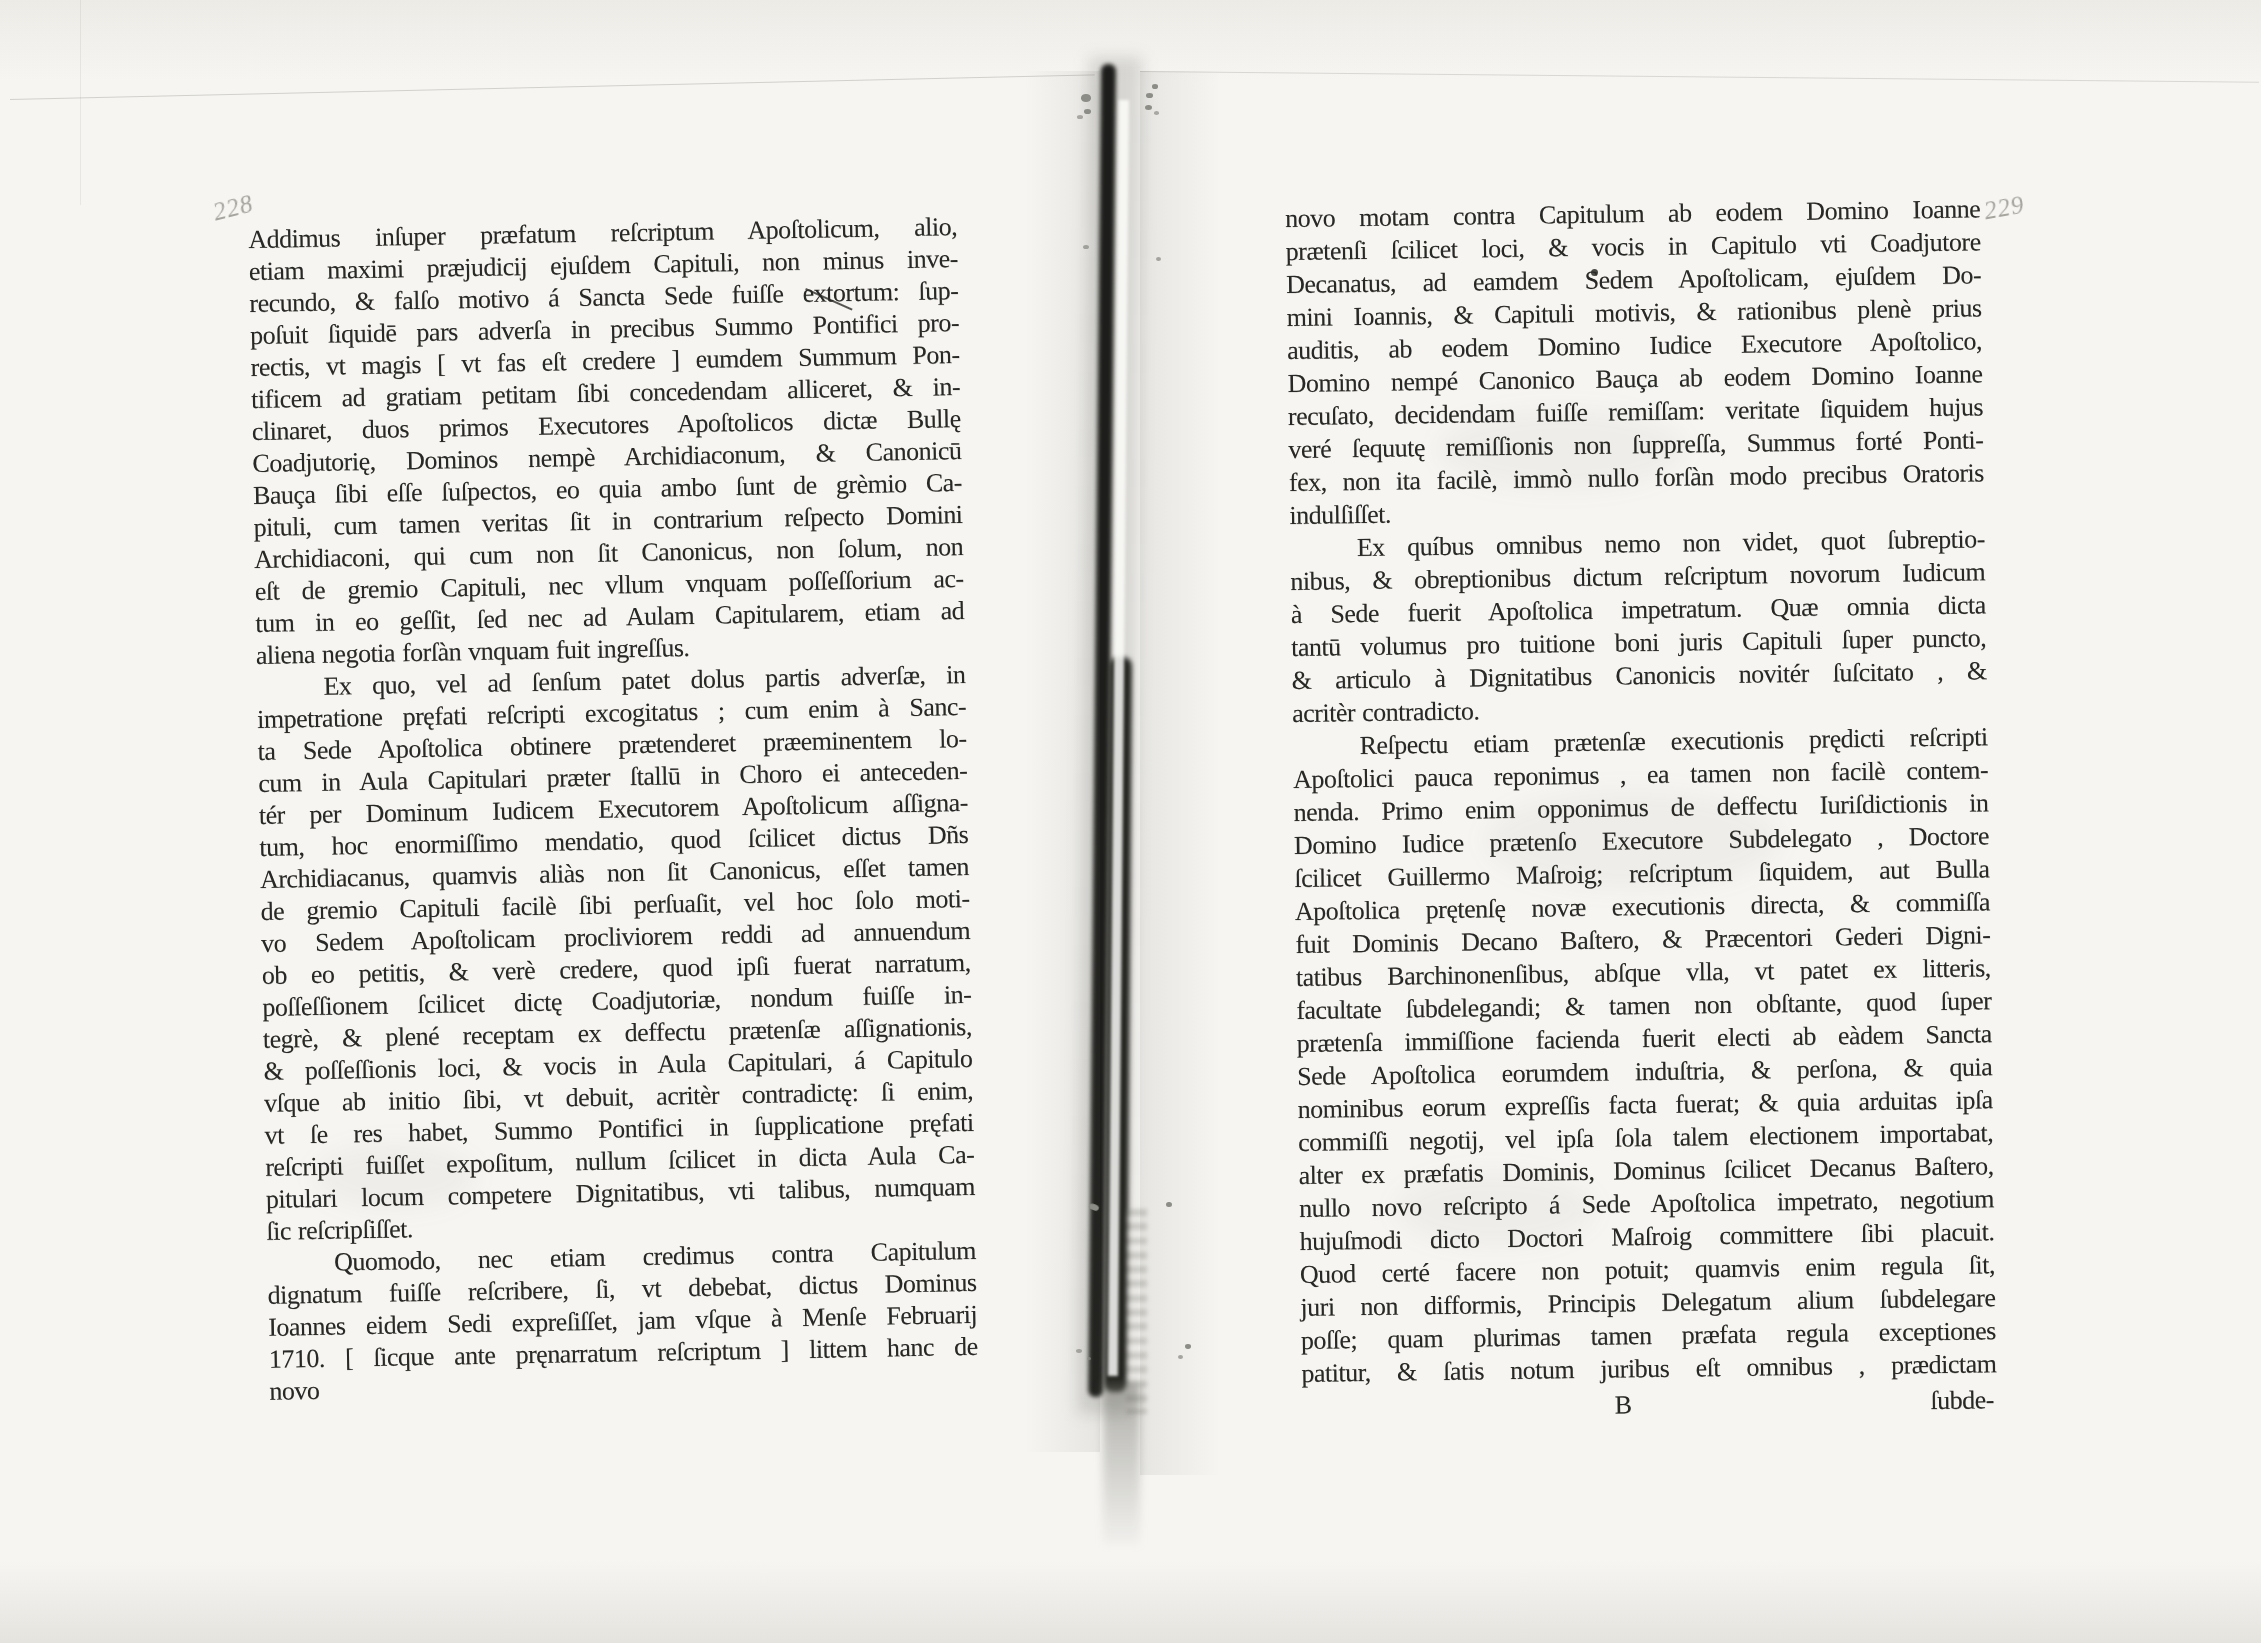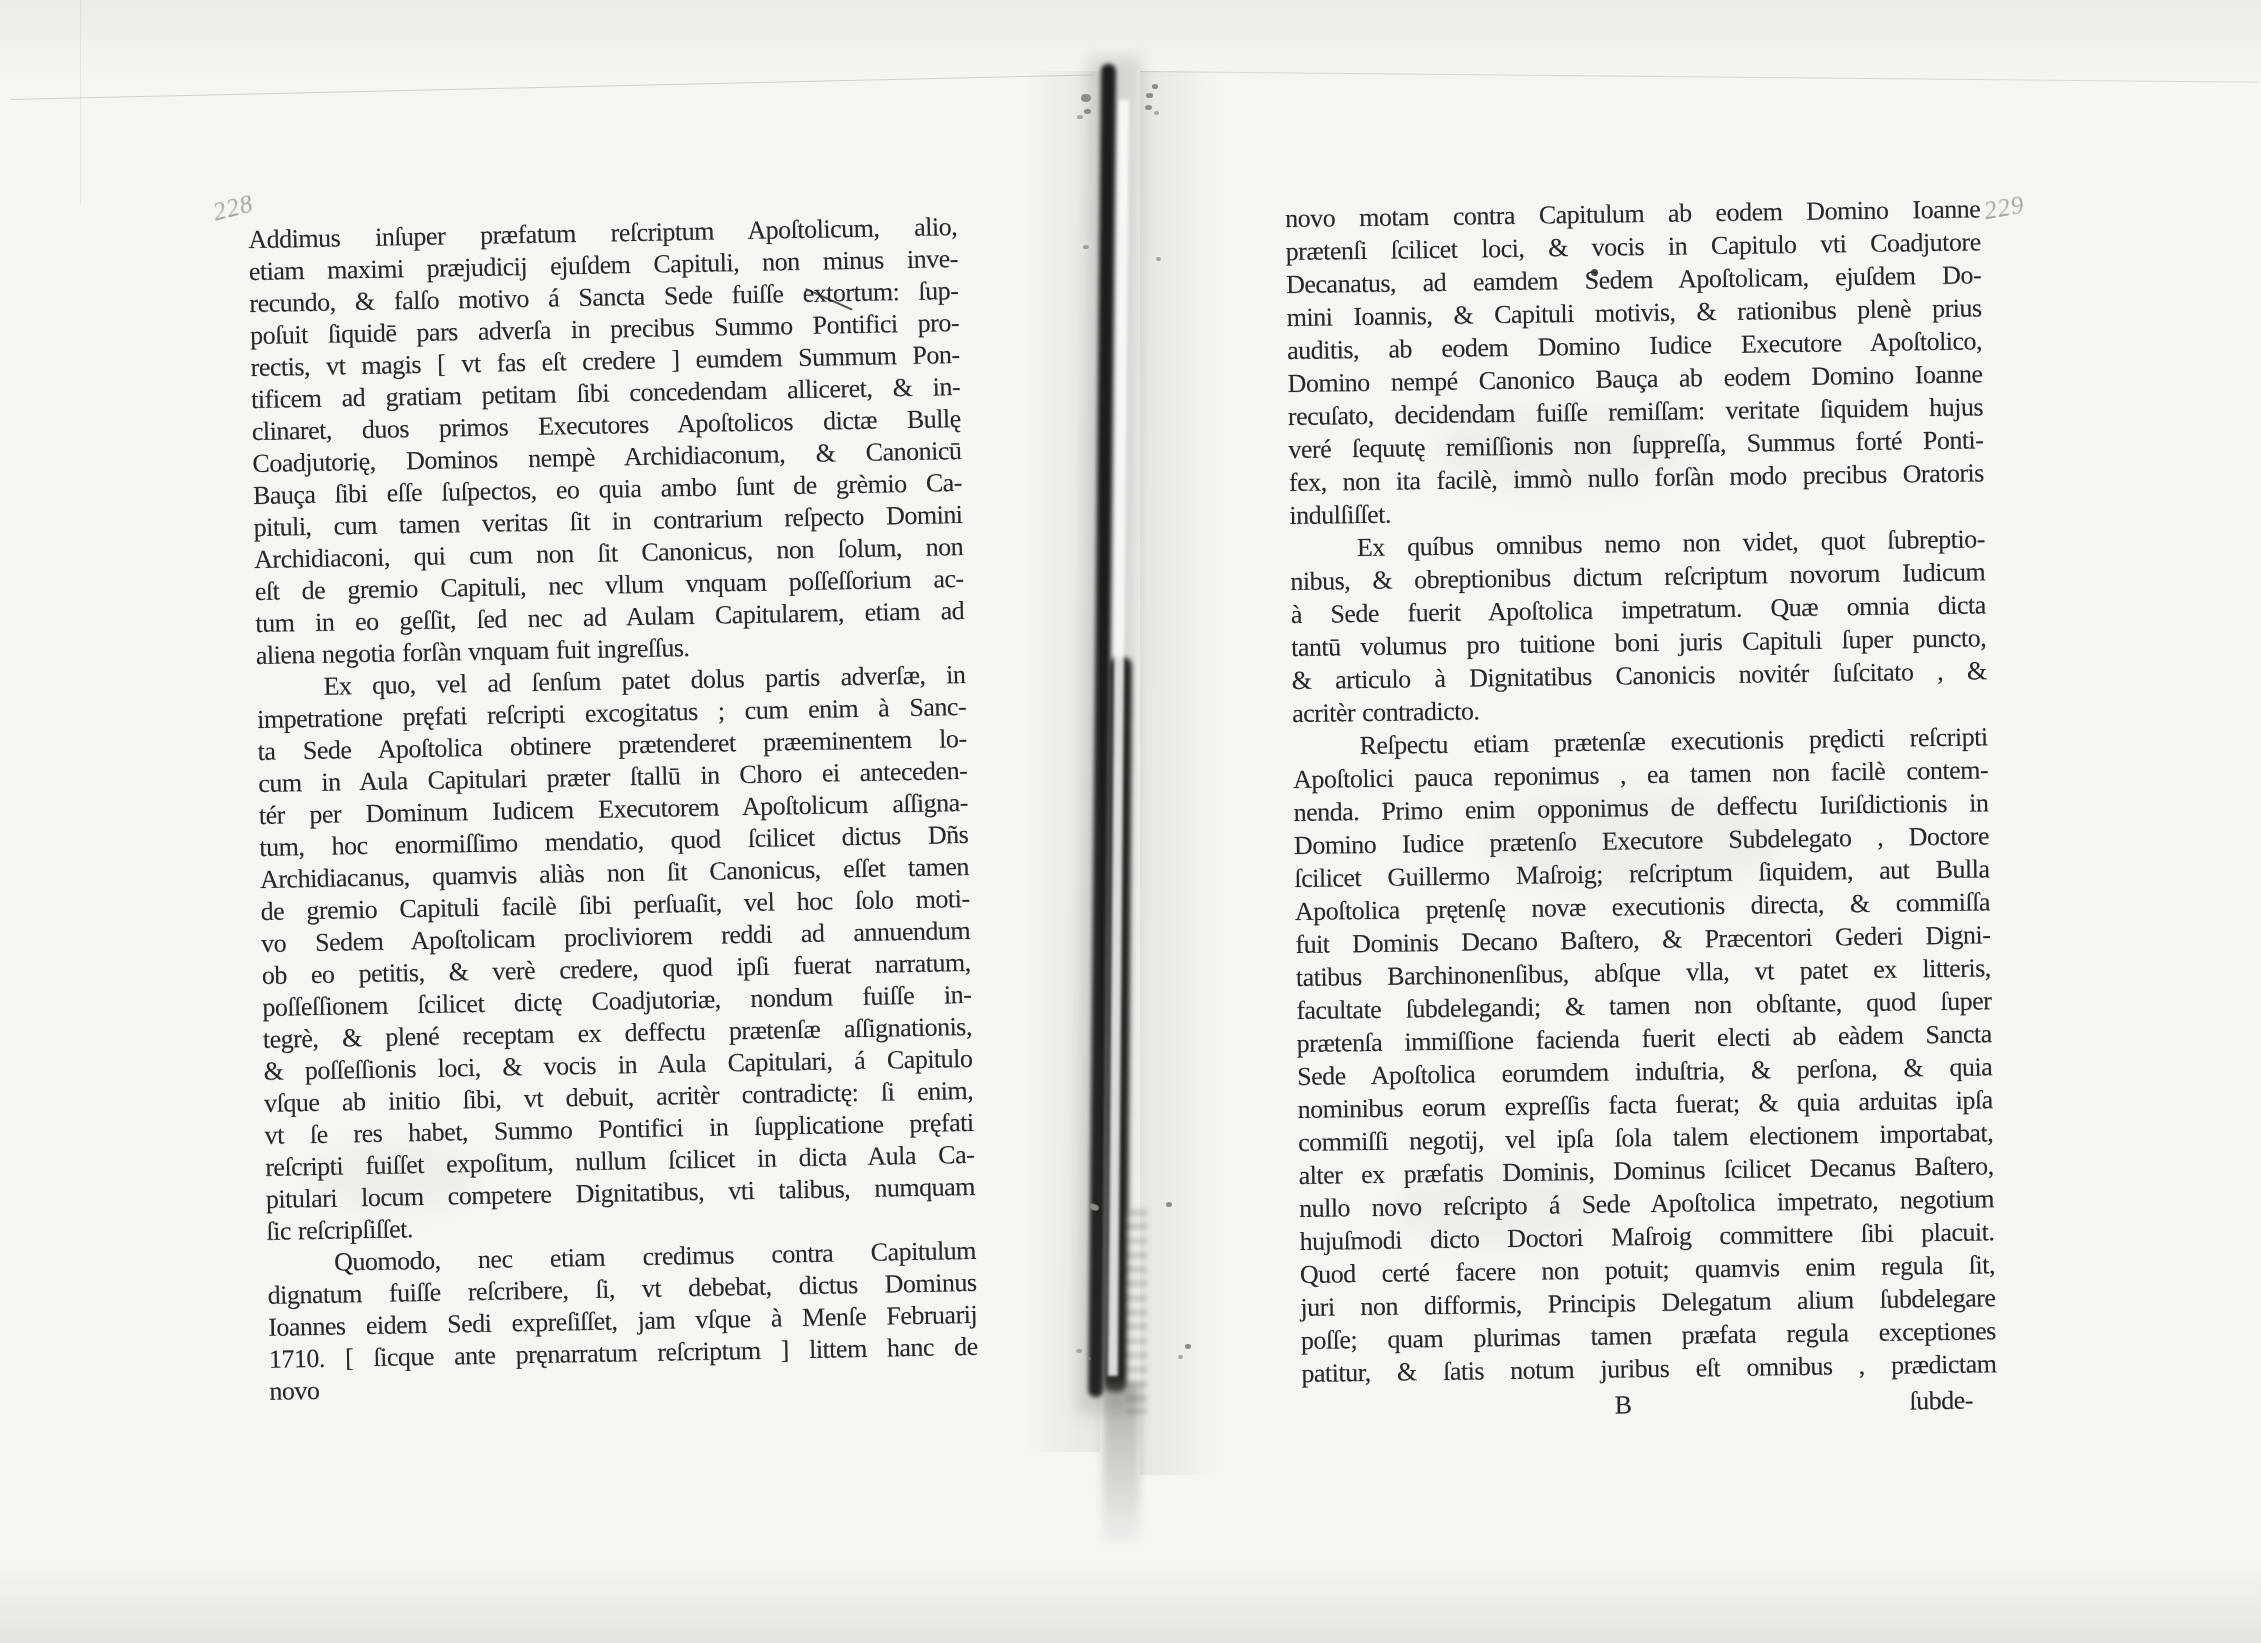--- a/index.html
+++ b/index.html
@@ -47,21 +47,21 @@
     transform:rotate(-1.05deg);transform-origin:0 0;}
   .pr{left:1285px;top:202px;width:695px;font-size:26px;line-height:33px;
     transform:rotate(-0.8deg);transform-origin:0 0;}
   .l{text-align-last:justify;}
   .l.end{text-align-last:left;}
   .l.indent{text-indent:67px;}
   .catchline{text-align-last:right;padding-right:28.6px;}
   .sigline{position:relative;height:33px;}
   .sigline span{position:absolute;top:2.9px;}
   .sigB{left:45%;}
-  .sigC{right:24px;}
+  .sigC{right:3px;}
   
   .folio{position:absolute;font-style:italic;color:#97978f;opacity:.85;font-size:25px;
     letter-spacing:1px;filter:blur(0.2px);}
   .folio-l{left:213px;top:194px;transform:rotate(-14deg);}
   .folio-r{left:1984px;top:194px;transform:rotate(-10deg);}
 </style>
 </head>
 <body>
 
 <div id="canvas">

